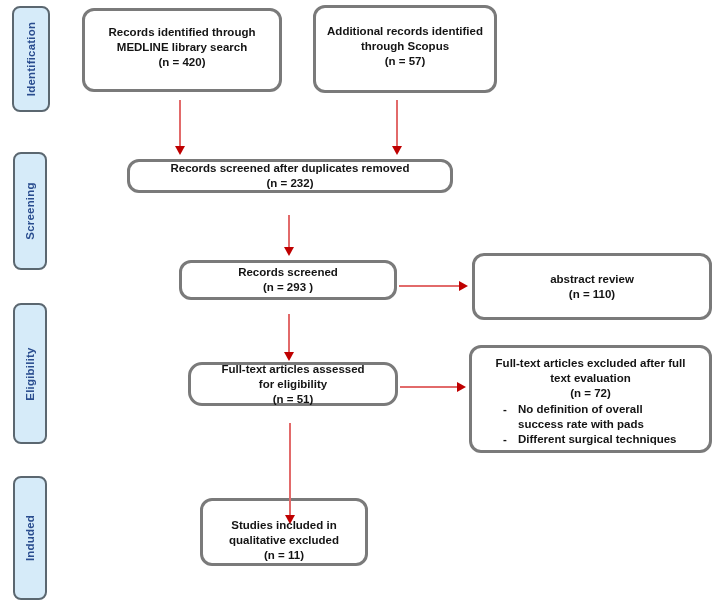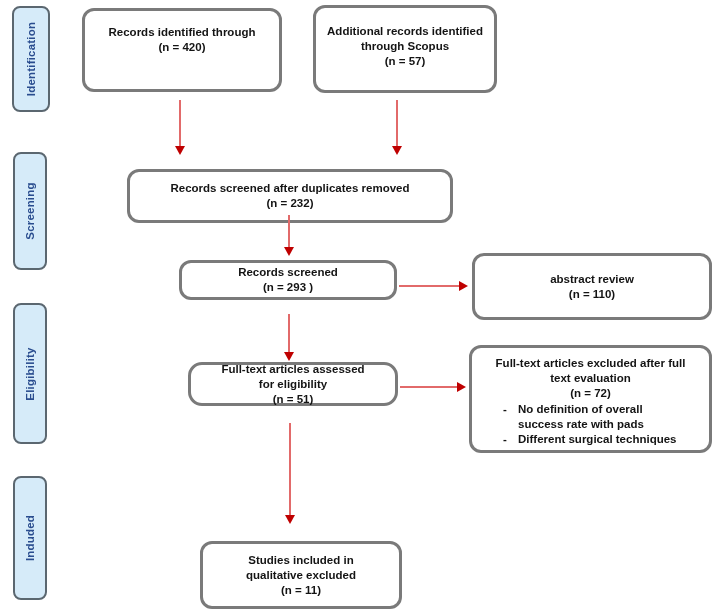--- a/index.html
+++ b/index.html
@@ -58,30 +58,31 @@
   </div>
   <div class="phase" style="left:13px;top:303px;width:34px;height:141px;">
     <span>Eligibility</span>
   </div>
   <div class="phase" style="left:13px;top:476px;width:34px;height:124px;">
     <span>Induded</span>
   </div>
 
   <div class="fbox top-align" style="left:82px;top:8px;width:200px;height:84px;padding-top:14px;">
     <div class="ln">Records identified through</div>
+    <div class="ln">MEDLINE library search</div>
     <div class="ln">(n = 420)</div>
   </div>
 
   <div class="fbox top-align" style="left:313px;top:5px;width:184px;height:88px;padding-top:16px;">
     <div class="ln">Additional records identified</div>
     <div class="ln">through Scopus</div>
     <div class="ln">(n = 57)</div>
   </div>
 
-  <div class="fbox" style="left:127px;top:169px;width:326px;height:54px;text-align:center;">
+  <div class="fbox" style="left:127px;top:159px;width:326px;height:34px;text-align:center;">
     <div class="ln">Records screened after duplicates removed</div>
     <div class="ln">(n = 232)</div>
   </div>
 
   <div class="fbox" style="left:179px;top:260px;width:218px;height:40px;">
     <div class="ln">Records screened</div>
     <div class="ln">(n = 293 )</div>
   </div>
 
   <div class="fbox" style="left:472px;top:253px;width:240px;height:67px;">
@@ -109,21 +110,21 @@
       </div>
       <div class="bullet-row">
         <div class="bullet-dash">-</div>
         <div class="bullet-text">
           <div class="ln">Different surgical techniques</div>
         </div>
       </div>
     </div>
   </div>
 
-  <div class="fbox" style="left:200px;top:541px;width:202px;height:68px;">
+  <div class="fbox" style="left:200px;top:498px;width:168px;height:68px;justify-content:flex-end;">
     <div class="ln">Studies included in</div>
     <div class="ln">qualitative excluded</div>
     <div class="ln">(n = 11)</div>
   </div>
 
   <div class="varrow" style="left:179px;top:100px;height:46px;">
       <div class="head"></div>
     </div>
   <div class="varrow" style="left:396px;top:100px;height:46px;">
       <div class="head"></div>

